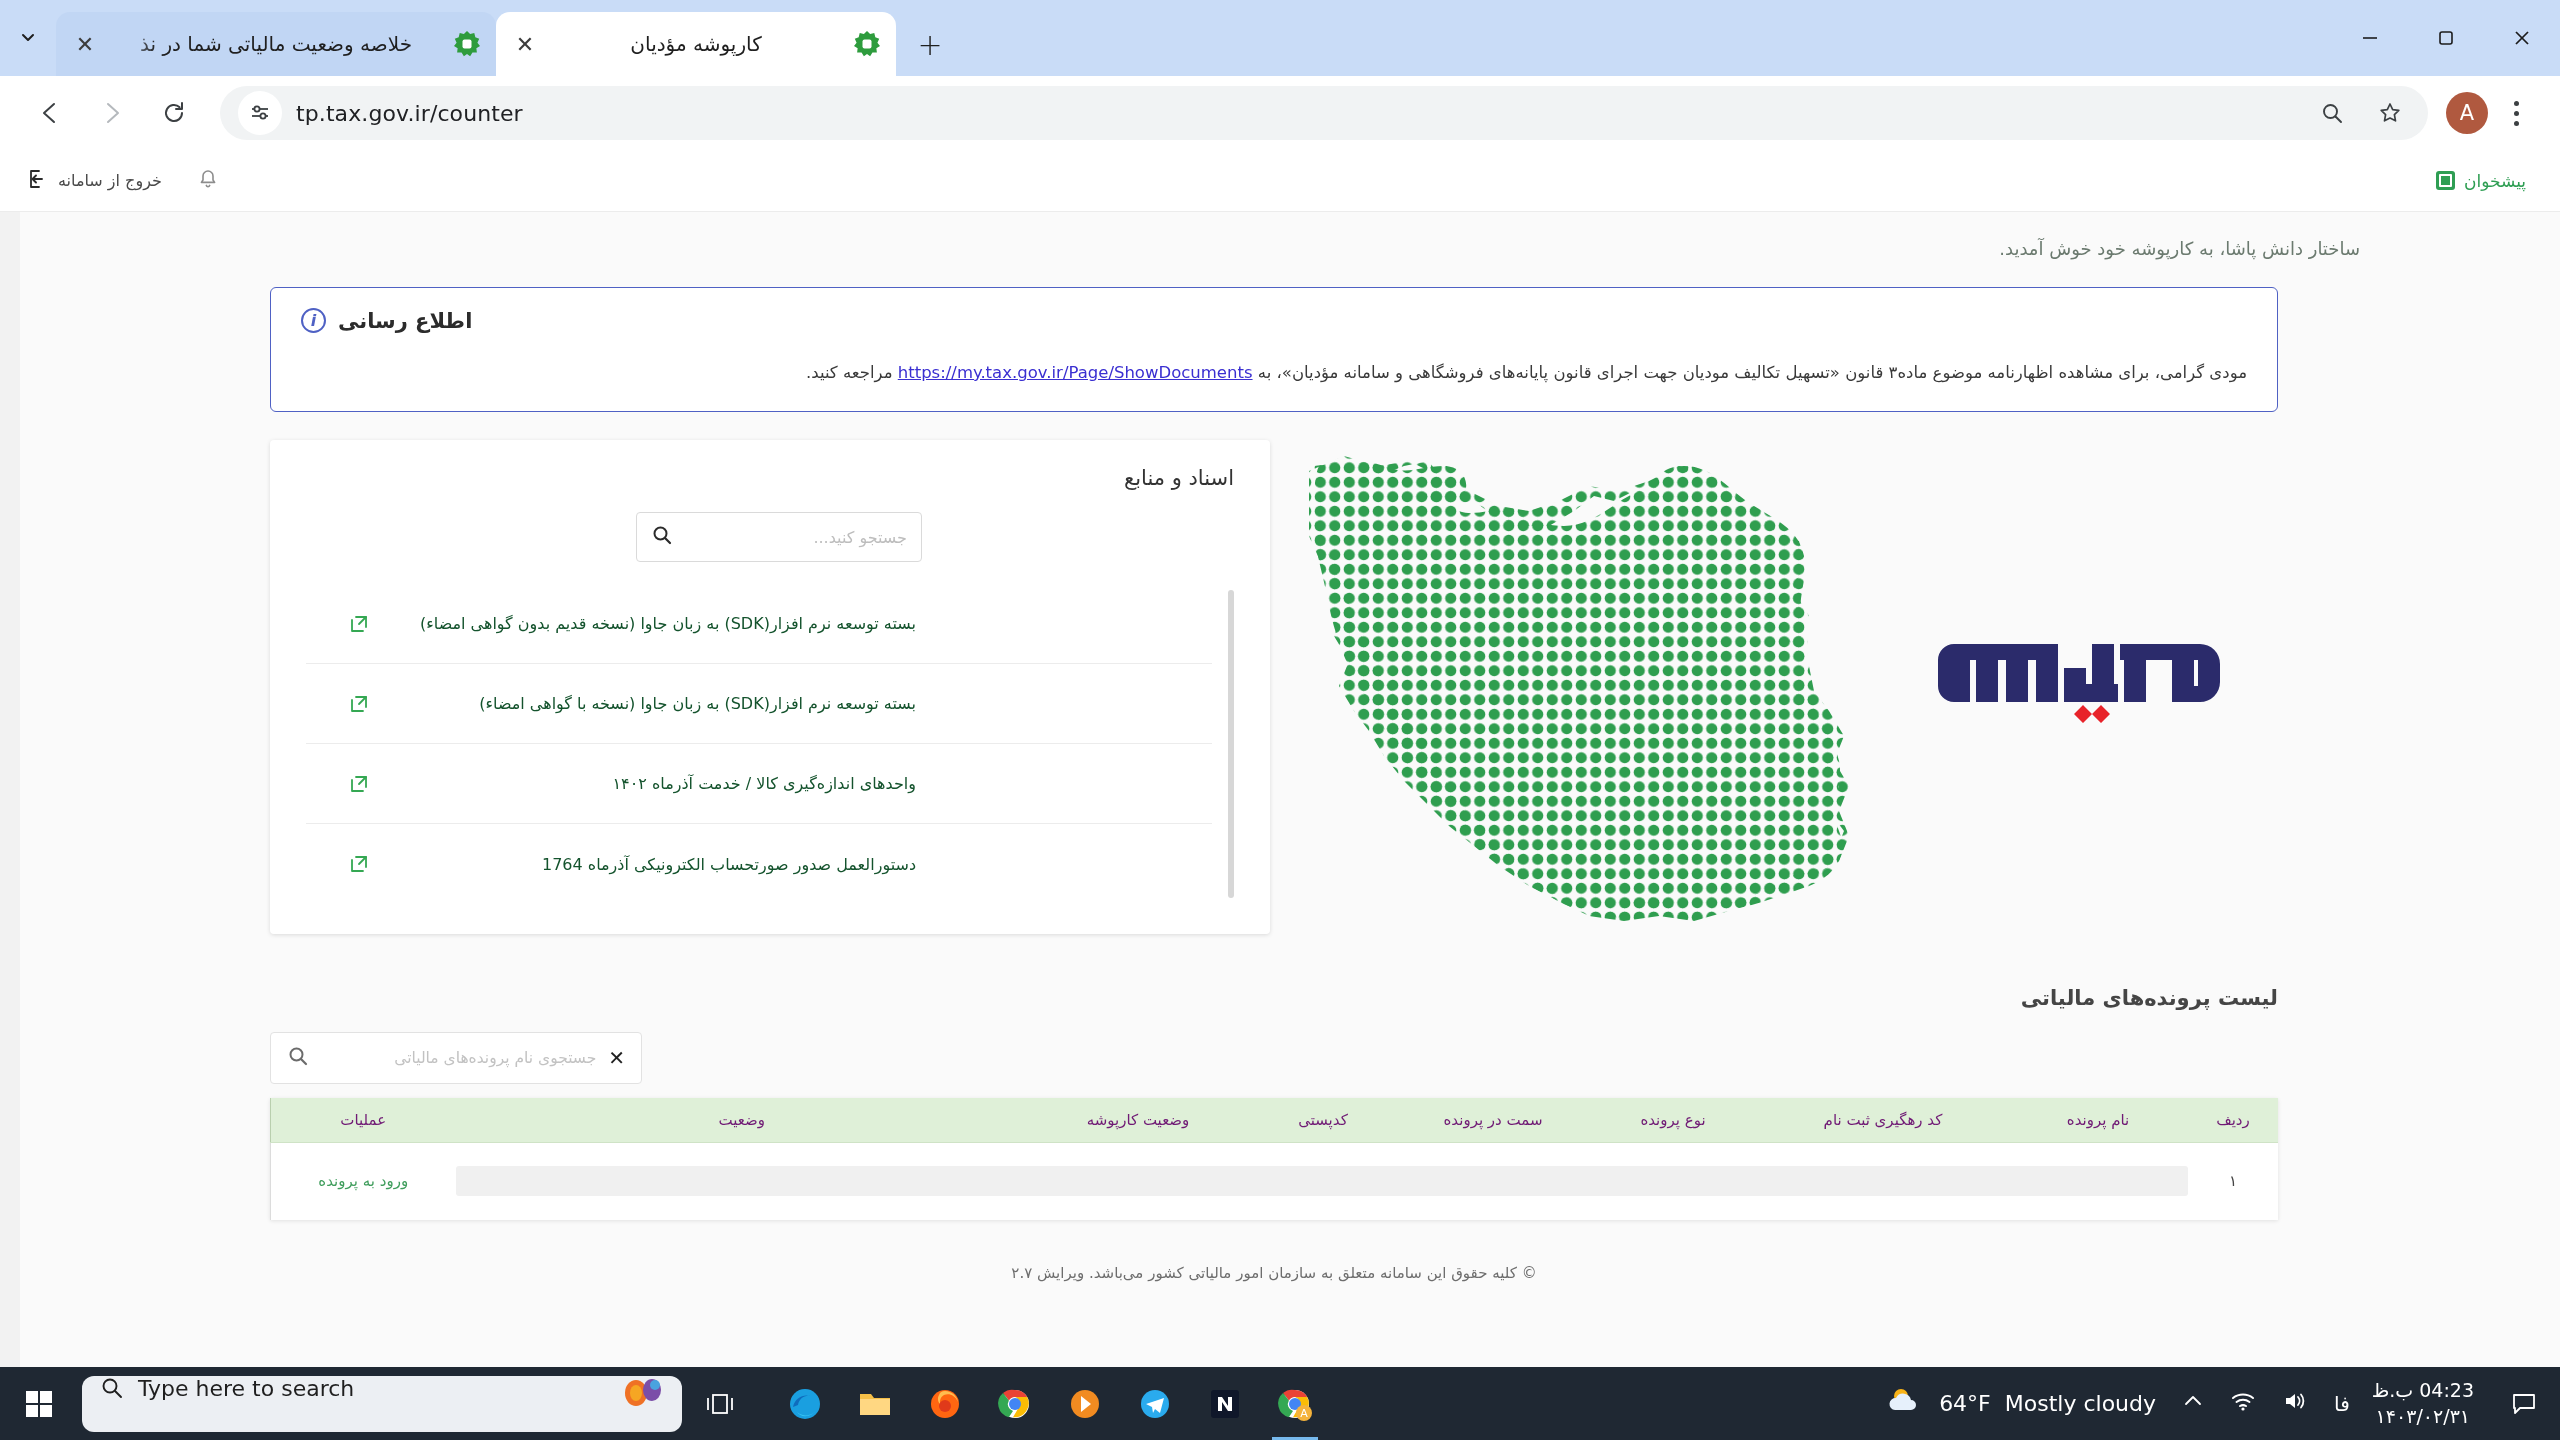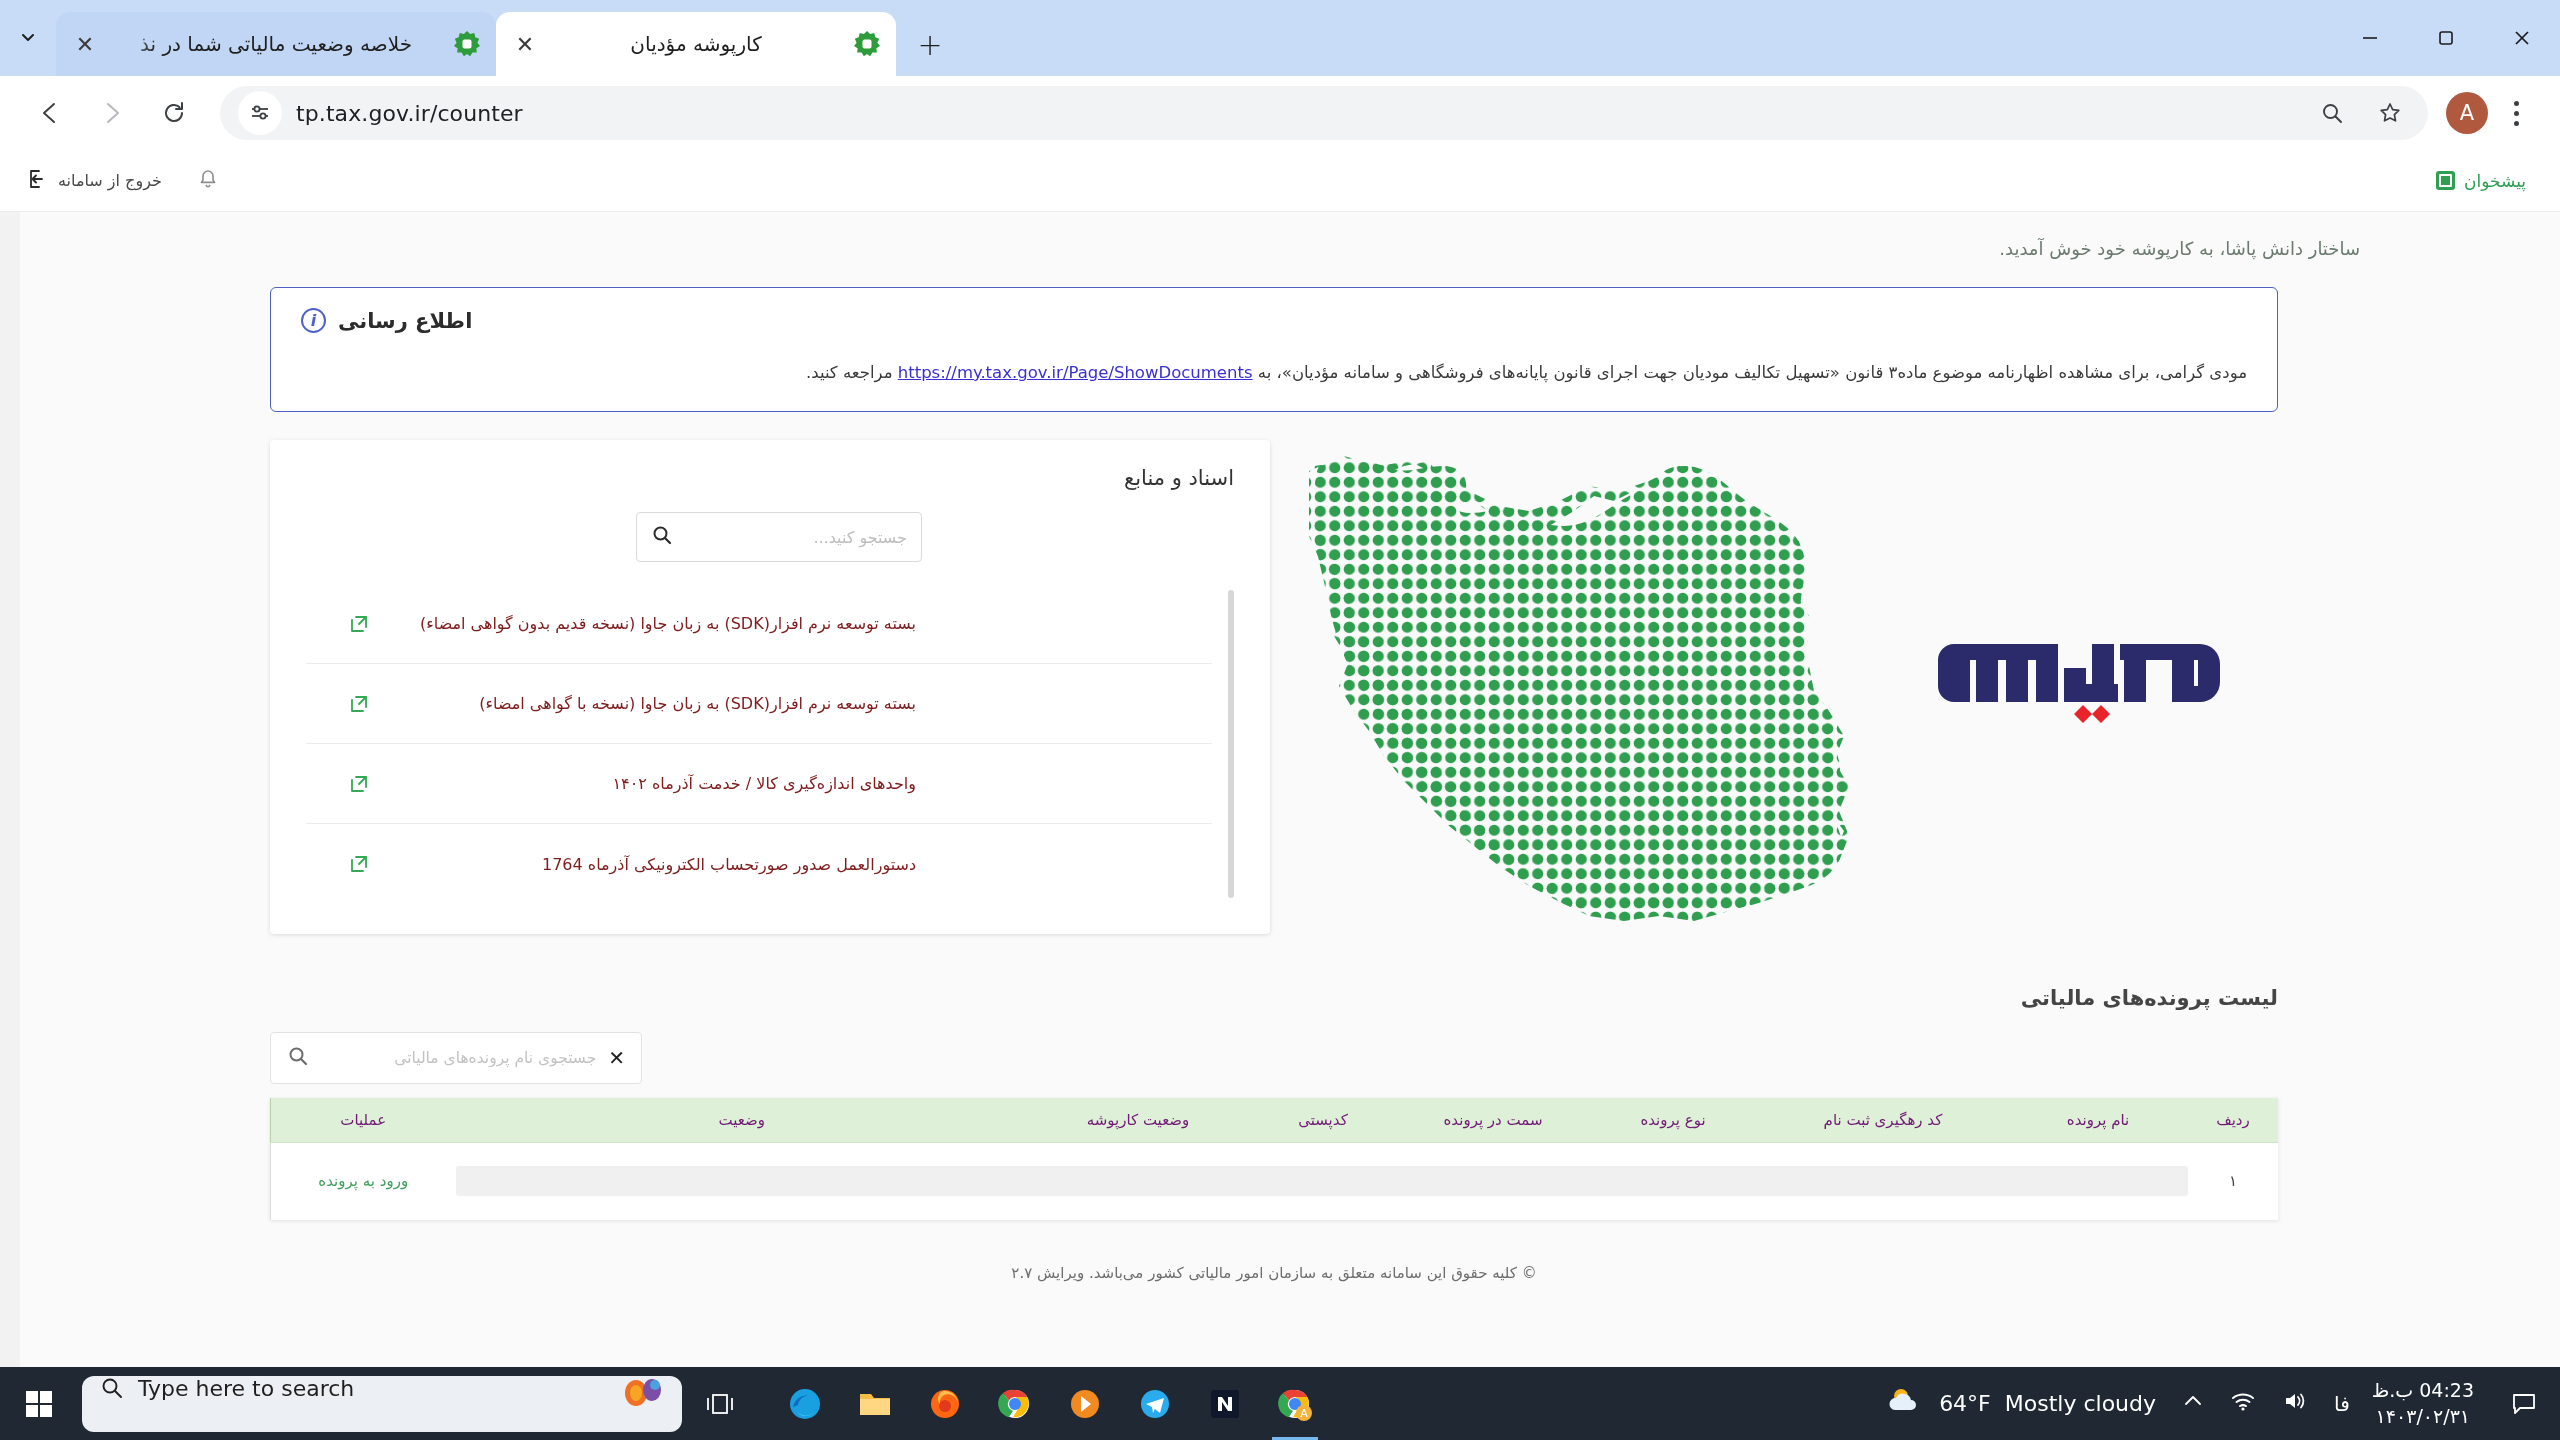--- a/index.html
+++ b/index.html
@@ -142,21 +142,21 @@
   .docs-search .ph { flex:1 1 auto; font-size: 16px; color: #bdbdbd; text-align: right; }
   .docs-list { margin-top: 22px; position: relative; padding-right: 22px; }
   .docs-list::before {
     content:""; position:absolute; right: 0; top: 6px; bottom: 6px; width: 6px; background:#d7d7d7; border-radius:3px;
   }
   .doc-item {
     height: 80px; display:flex; flex-direction: row; align-items:center;
     border-bottom: 1px solid #ececec; padding: 0 16px 0 38px;
   }
   .doc-item:last-child { border-bottom: none; }
-  .doc-text { flex: 1 1 auto; text-align: right; font-size: 16px; color: #7f1d1d; padding-right: 280px; }
+  .doc-text { flex: 1 1 auto; text-align: right; font-size: 16px; color: #14532d; padding-right: 280px; }
   .doc-ext { width: 30px; flex: 0 0 30px; color:#35a853; display:flex;align-items:center;justify-content:center; }
 
   .graphics { order: 1; flex: 1 1 auto; display:flex; align-items: flex-start; justify-content: center; gap: 40px; padding-top: 6px; }
   .iran-map { width: 600px; height: 500px; }
   .sepas-logo { width: 340px; padding-top: 160px; }
 
   .files-section { padding: 0 282px 0 258px; margin-top: 40px; }
   .files-title { text-align: right; font-size: 21px; color: #454545; font-weight: 700; }
   .files-search-wrap { display:flex; justify-content: flex-start; margin-top: 22px; }
   .files-search {

